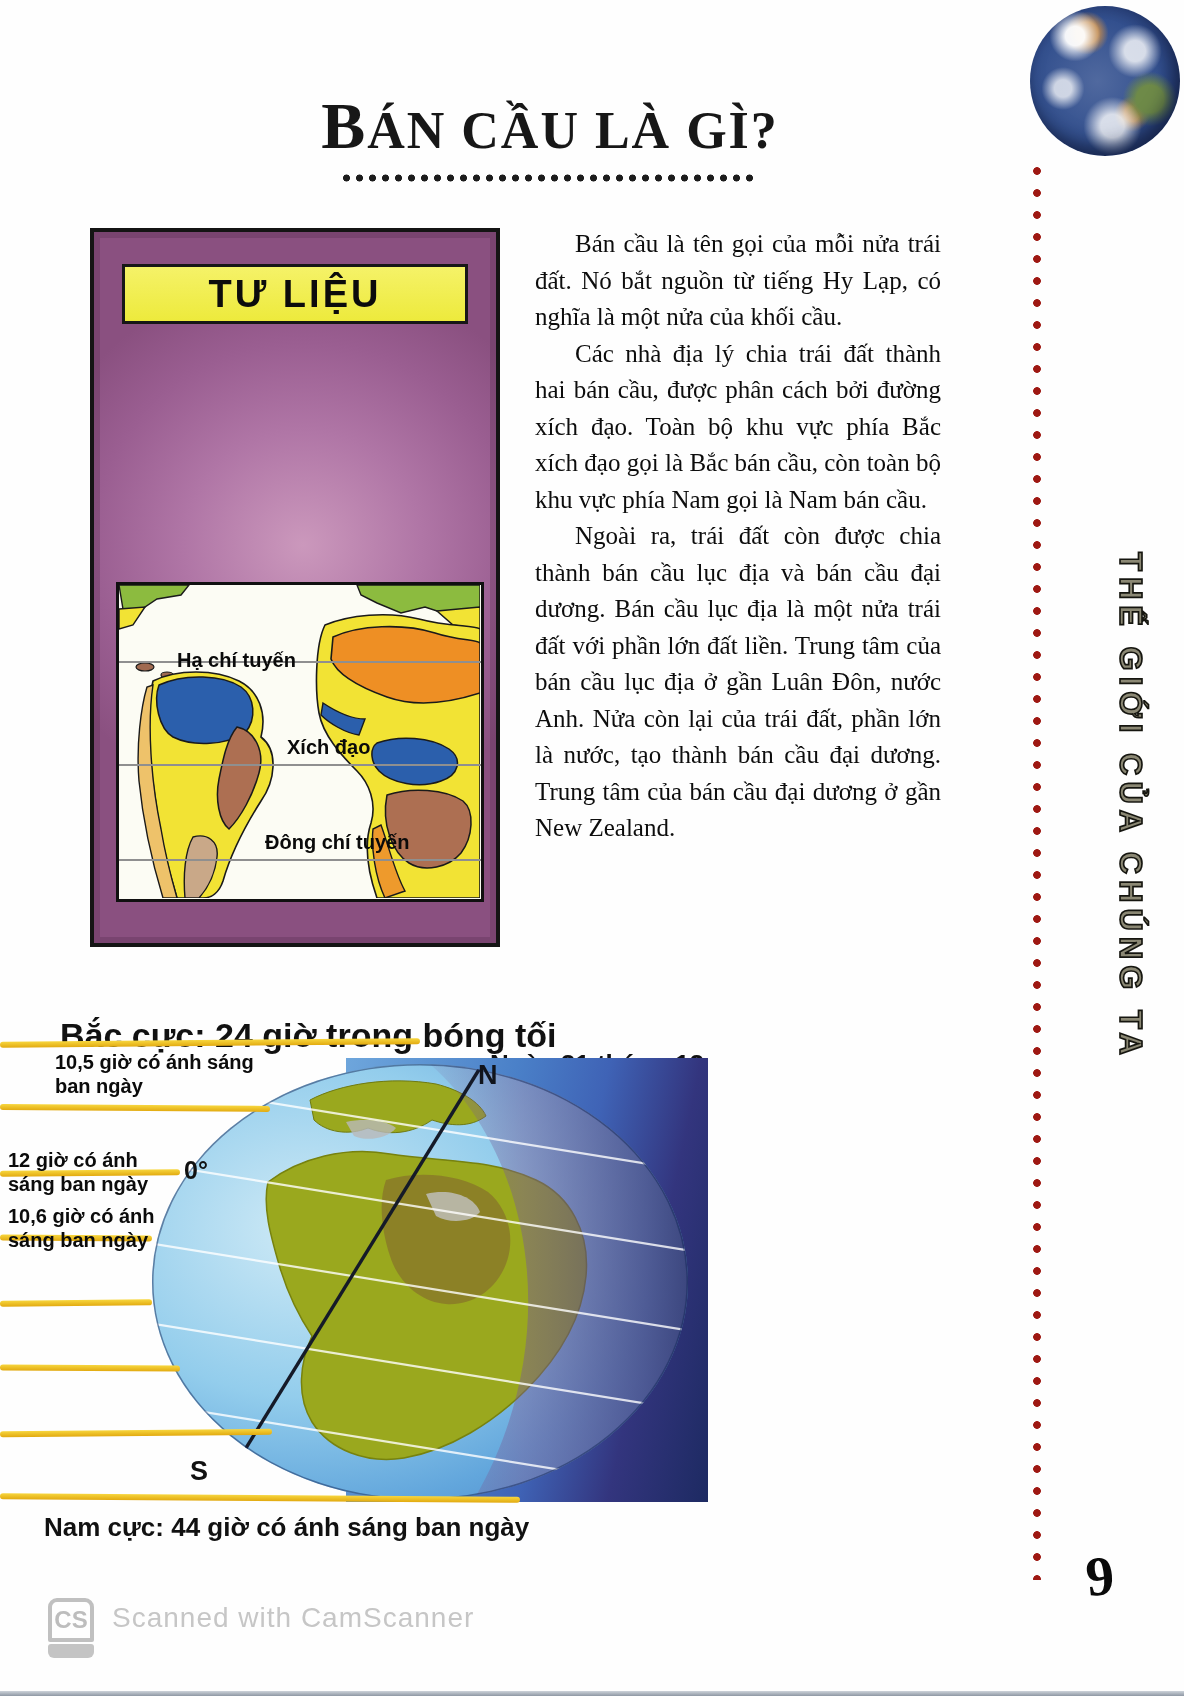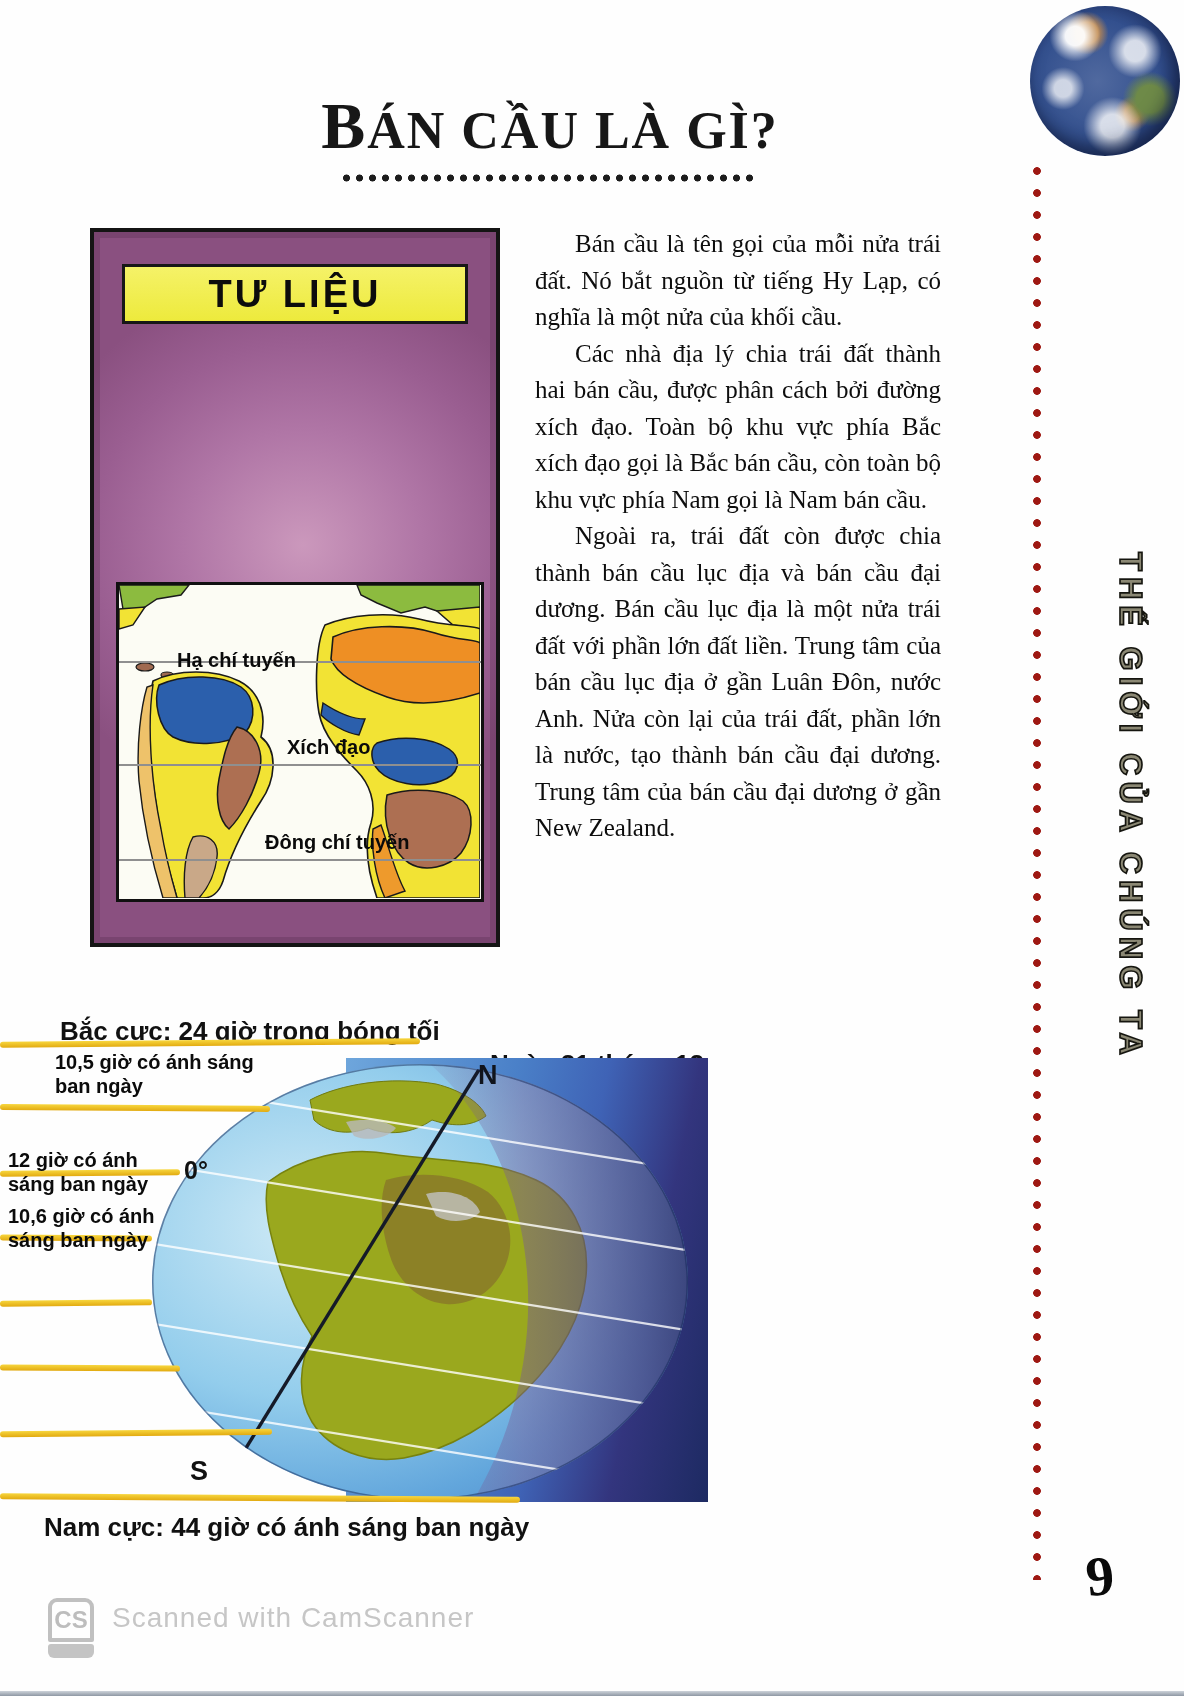--- a/index.html
+++ b/index.html
@@ -57,21 +57,21 @@
   .map-label{position:absolute;font-size:20px;font-weight:bold;color:#0a0a0a;white-space:nowrap;}
   .ml1{left:58px;top:64px;} .ml2{left:140px;top:151px;margin-left:28px;} .ml3{left:146px;top:246px;}
 
   
   .article{position:absolute;left:535px;top:226px;width:406px;
      font-family:"Liberation Serif",serif;font-size:25px;line-height:36.5px;
      text-align:justify;color:#0d0d0d;}
   .article p{margin:0;text-indent:40px;}
 
   
-  .cap-north{position:absolute;left:60px;top:1016px;font-size:26px;font-weight:bold;}
+  .cap-north{position:absolute;left:60px;top:1016px;font-size:34px;font-weight:bold;}
   .cap-date{position:absolute;left:490px;top:1049px;font-size:26px;font-weight:bold;}
   .photo-bg{position:absolute;left:346px;top:1058px;width:362px;height:444px;
      background:
        radial-gradient(ellipse 300px 260px at 0% 45%,rgba(215,242,252,.9) 0%,rgba(150,200,235,.25) 55%,rgba(150,200,235,0) 70%),
        linear-gradient(102deg,#6ea6dc 0%,#4a80c8 38%,#3f63b6 58%,#33357e 78%,#1d2a62 100%);}
   .globe{position:absolute;left:150px;top:1062px;}
   .ray{position:absolute;left:0;height:6px;border-radius:3px;
      background:linear-gradient(#f7d63e,#e2aa10);}
   .ray:nth-of-type(odd){transform:rotate(-.5deg);}
   .ray:nth-of-type(even){transform:rotate(.4deg);}

